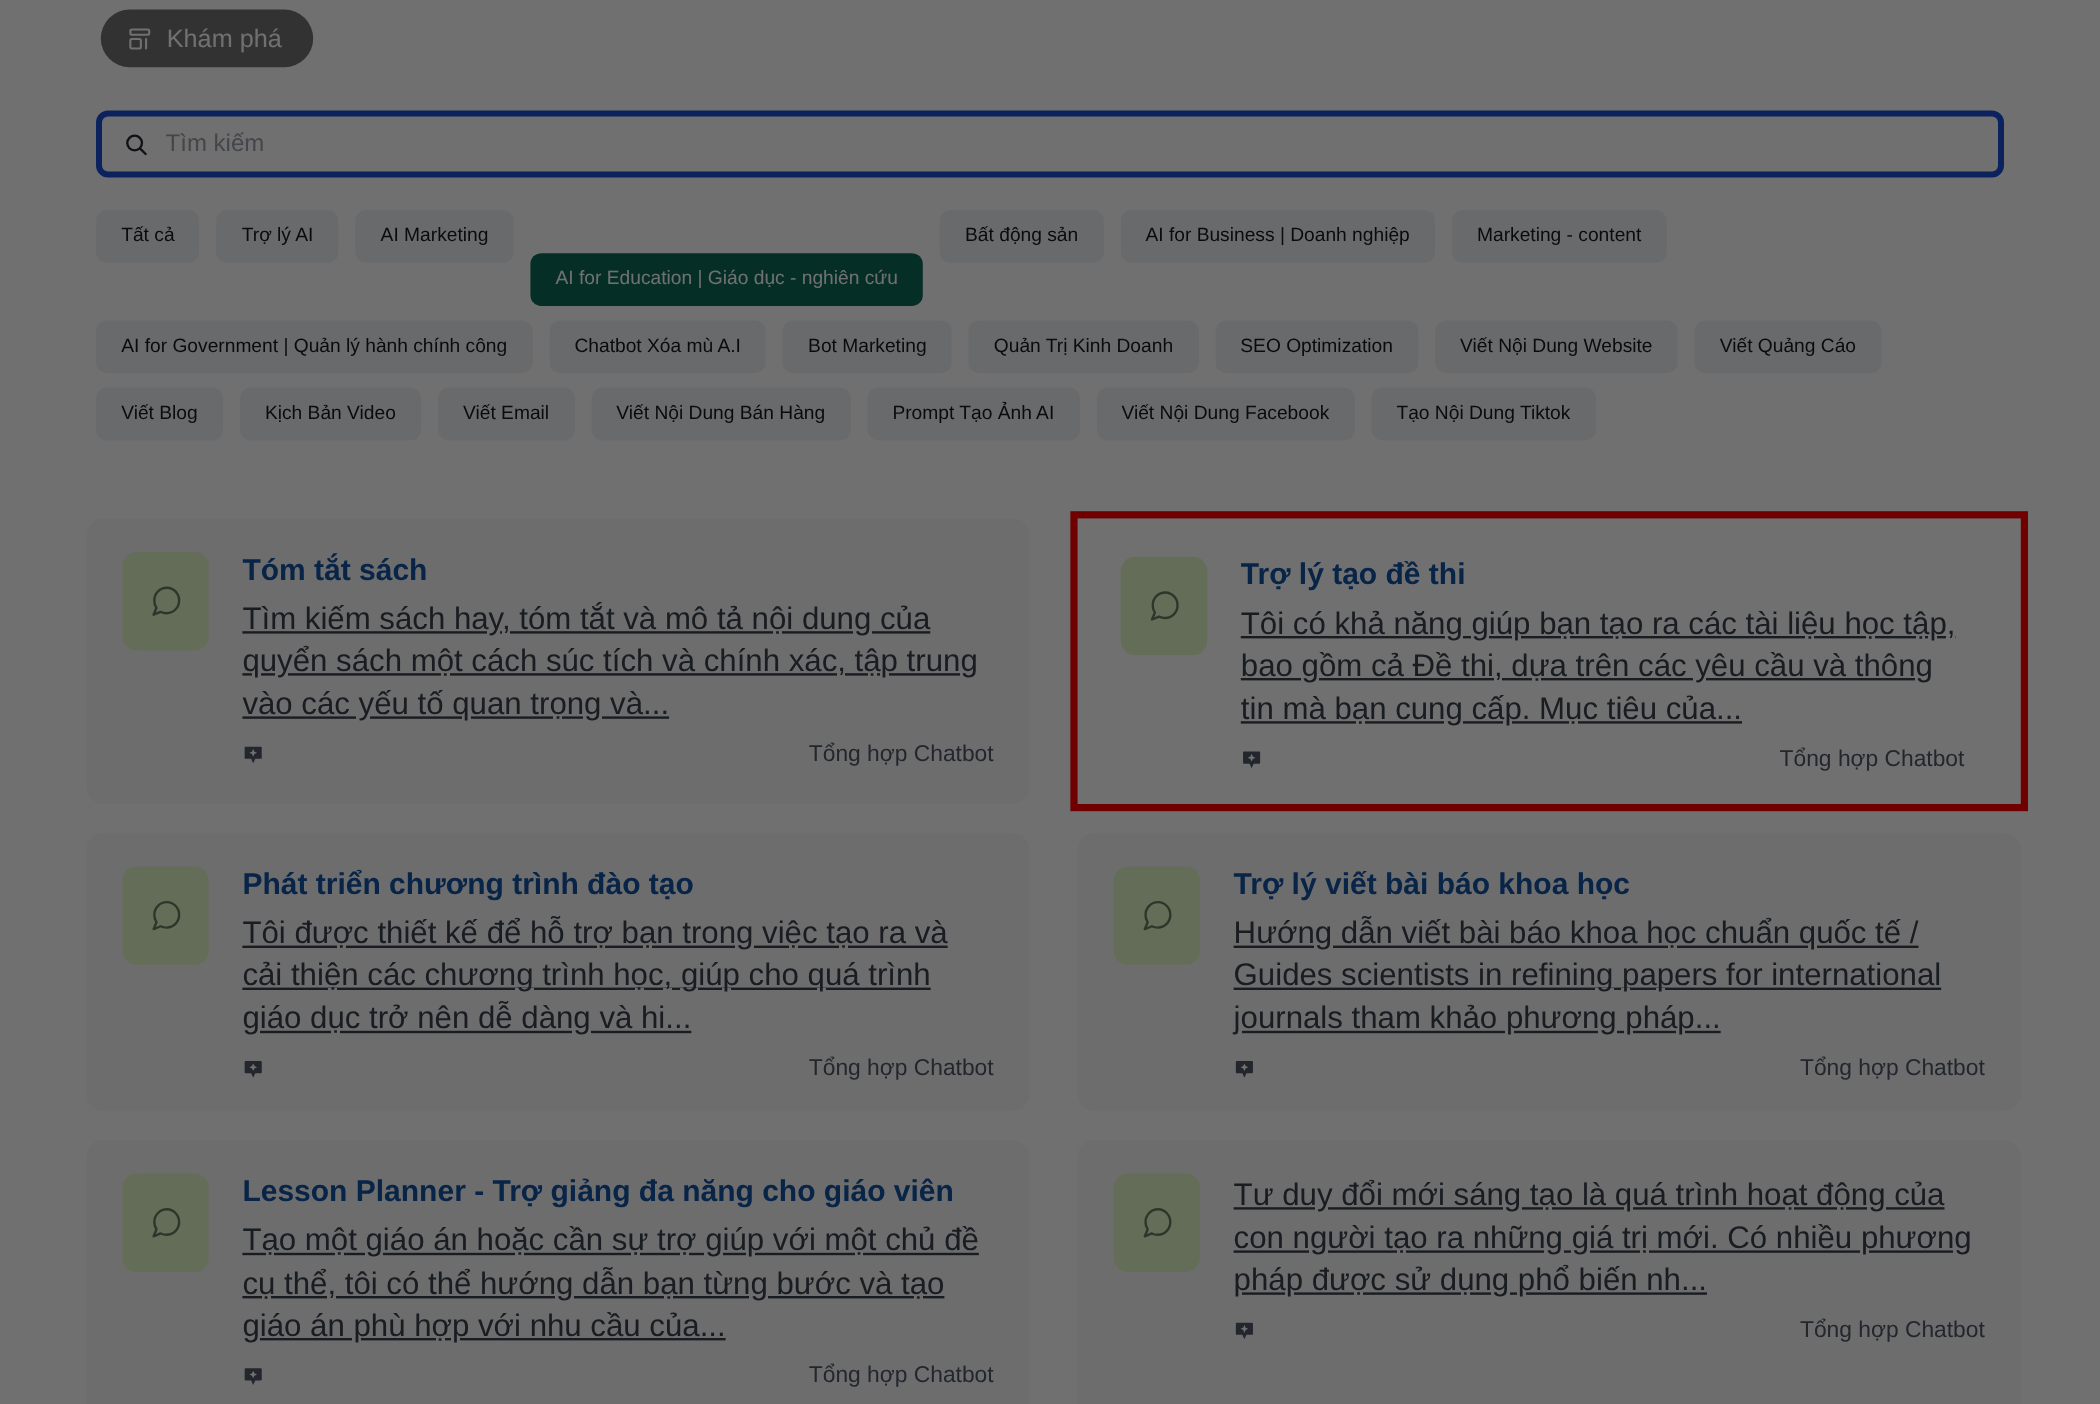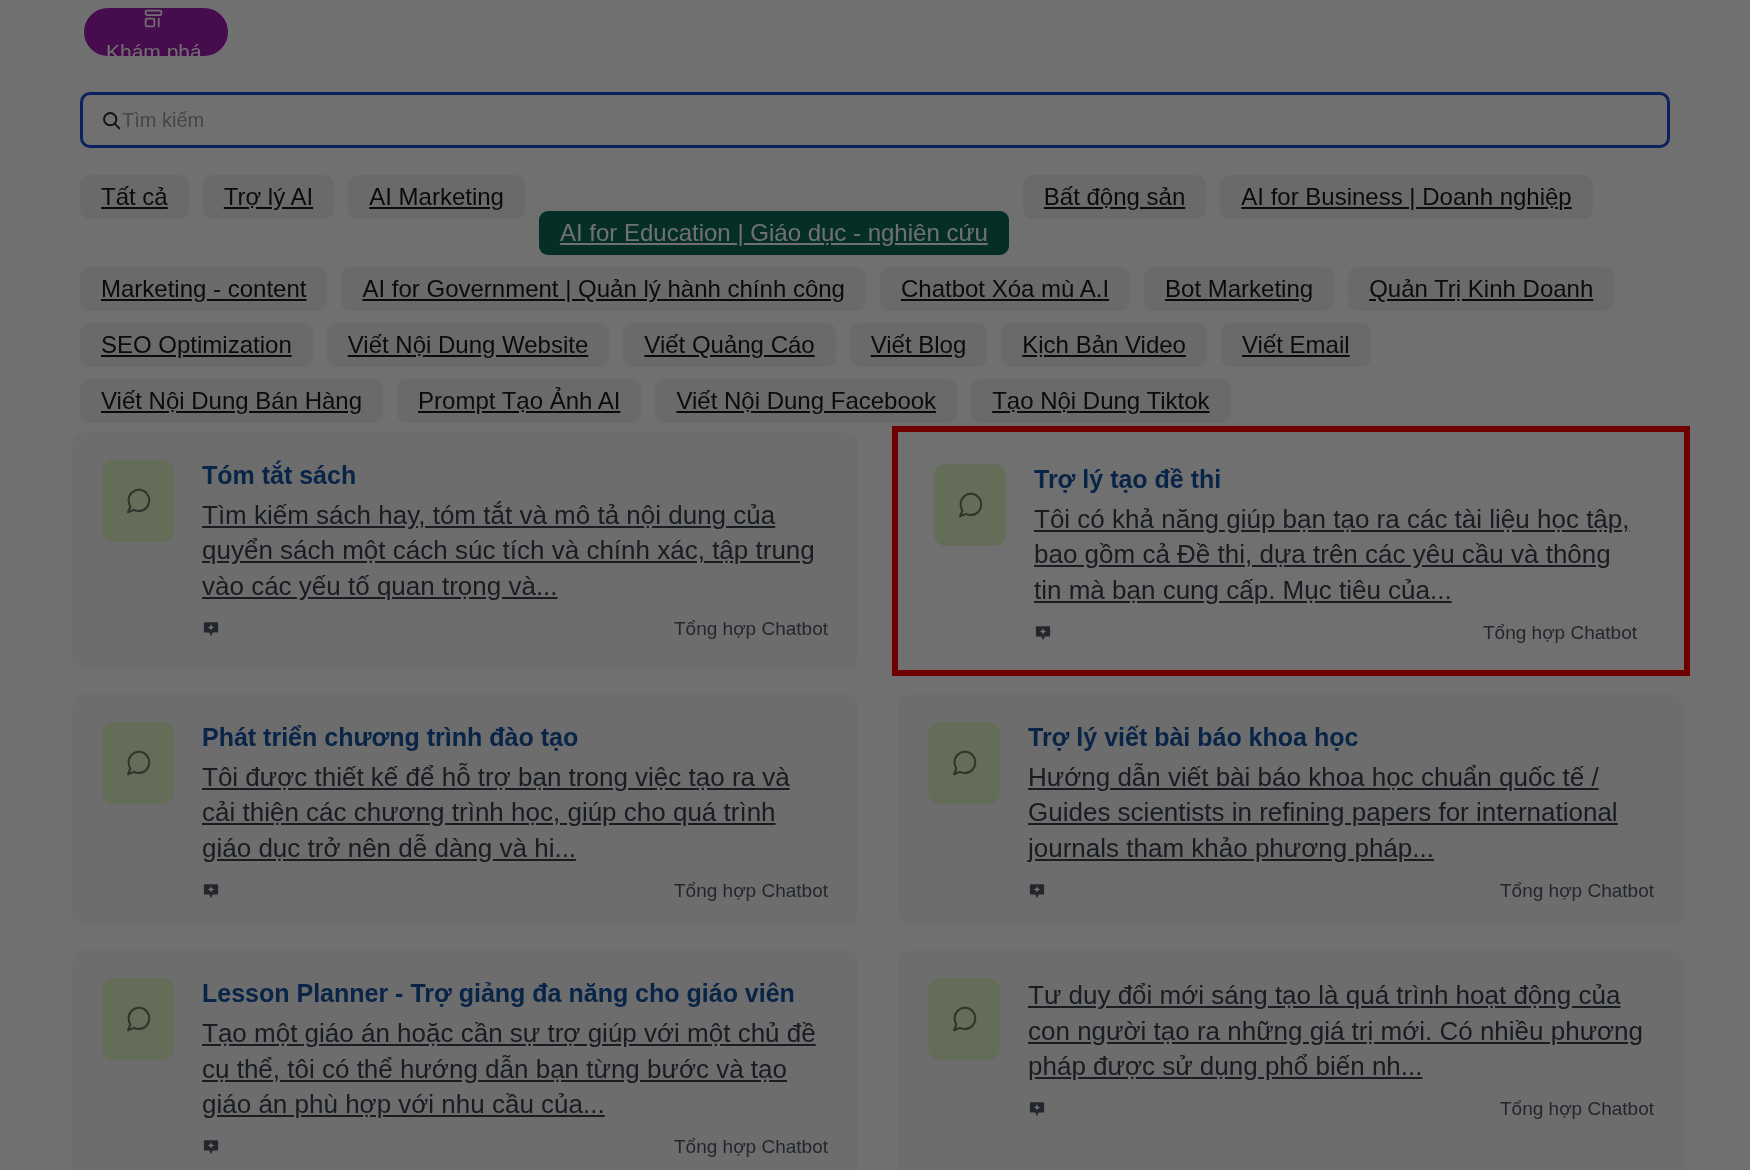--- a/index.html
+++ b/index.html
@@ -32,46 +32,46 @@
   
   .explore-btn {
     position: absolute;
     left: 84px;
     top: 8px;
     height: 48px;
     display: flex;
     align-items: center;
     gap: 12px;
     padding: 0 26px 0 22px;
-    background: #a21caf;
+    background: #737373;
     color: #ffffff;
     border: none;
     border-radius: 26px;
     font-size: 21px;
     font-family: "Liberation Sans", sans-serif;
     cursor: pointer;
     z-index: 5;
-    flex-direction: column;
   }
   .explore-btn .lbl { line-height: 1; }
   .explore-icon { width: 21px; height: 21px; display: block; }
 
   
   .search-wrap {
     position: absolute;
     left: 80px;
     top: 92px;
     width: 1590px;
     height: 56px;
-    border: 3px solid #1d4ed8;
+    border: 5px solid #1d4ed8;
     border-radius: 10px;
     background: #ffffff;
     display: flex;
     align-items: center;
     padding: 0 18px;
+    gap: 14px;
     z-index: 5;
   }
   .search-icon { width: 21px; height: 21px; flex: none; }
   .search-input {
     flex: 1;
     border: none;
     outline: none;
     background: transparent;
     font-size: 20px;
     color: #23272e;
@@ -91,26 +91,25 @@
     z-index: 5;
   }
   .chip {
     height: 44px;
     display: inline-flex;
     align-items: center;
     padding: 0 21px;
     border-radius: 9px;
     background: #f0f2f5;
     color: #16191d;
-    font-size: 24px;
+    font-size: 16px;
     border: none;
     cursor: pointer;
     white-space: nowrap;
     font-family: "Liberation Sans", sans-serif;
-    text-decoration: underline;
   }
   .chip.active { background: #0c6b57; color: #ffffff; margin-top: 36px; }
 
   
   .cards {
     position: absolute;
     left: 72px;
     top: 432px;
     width: 1612px;
     display: grid;

